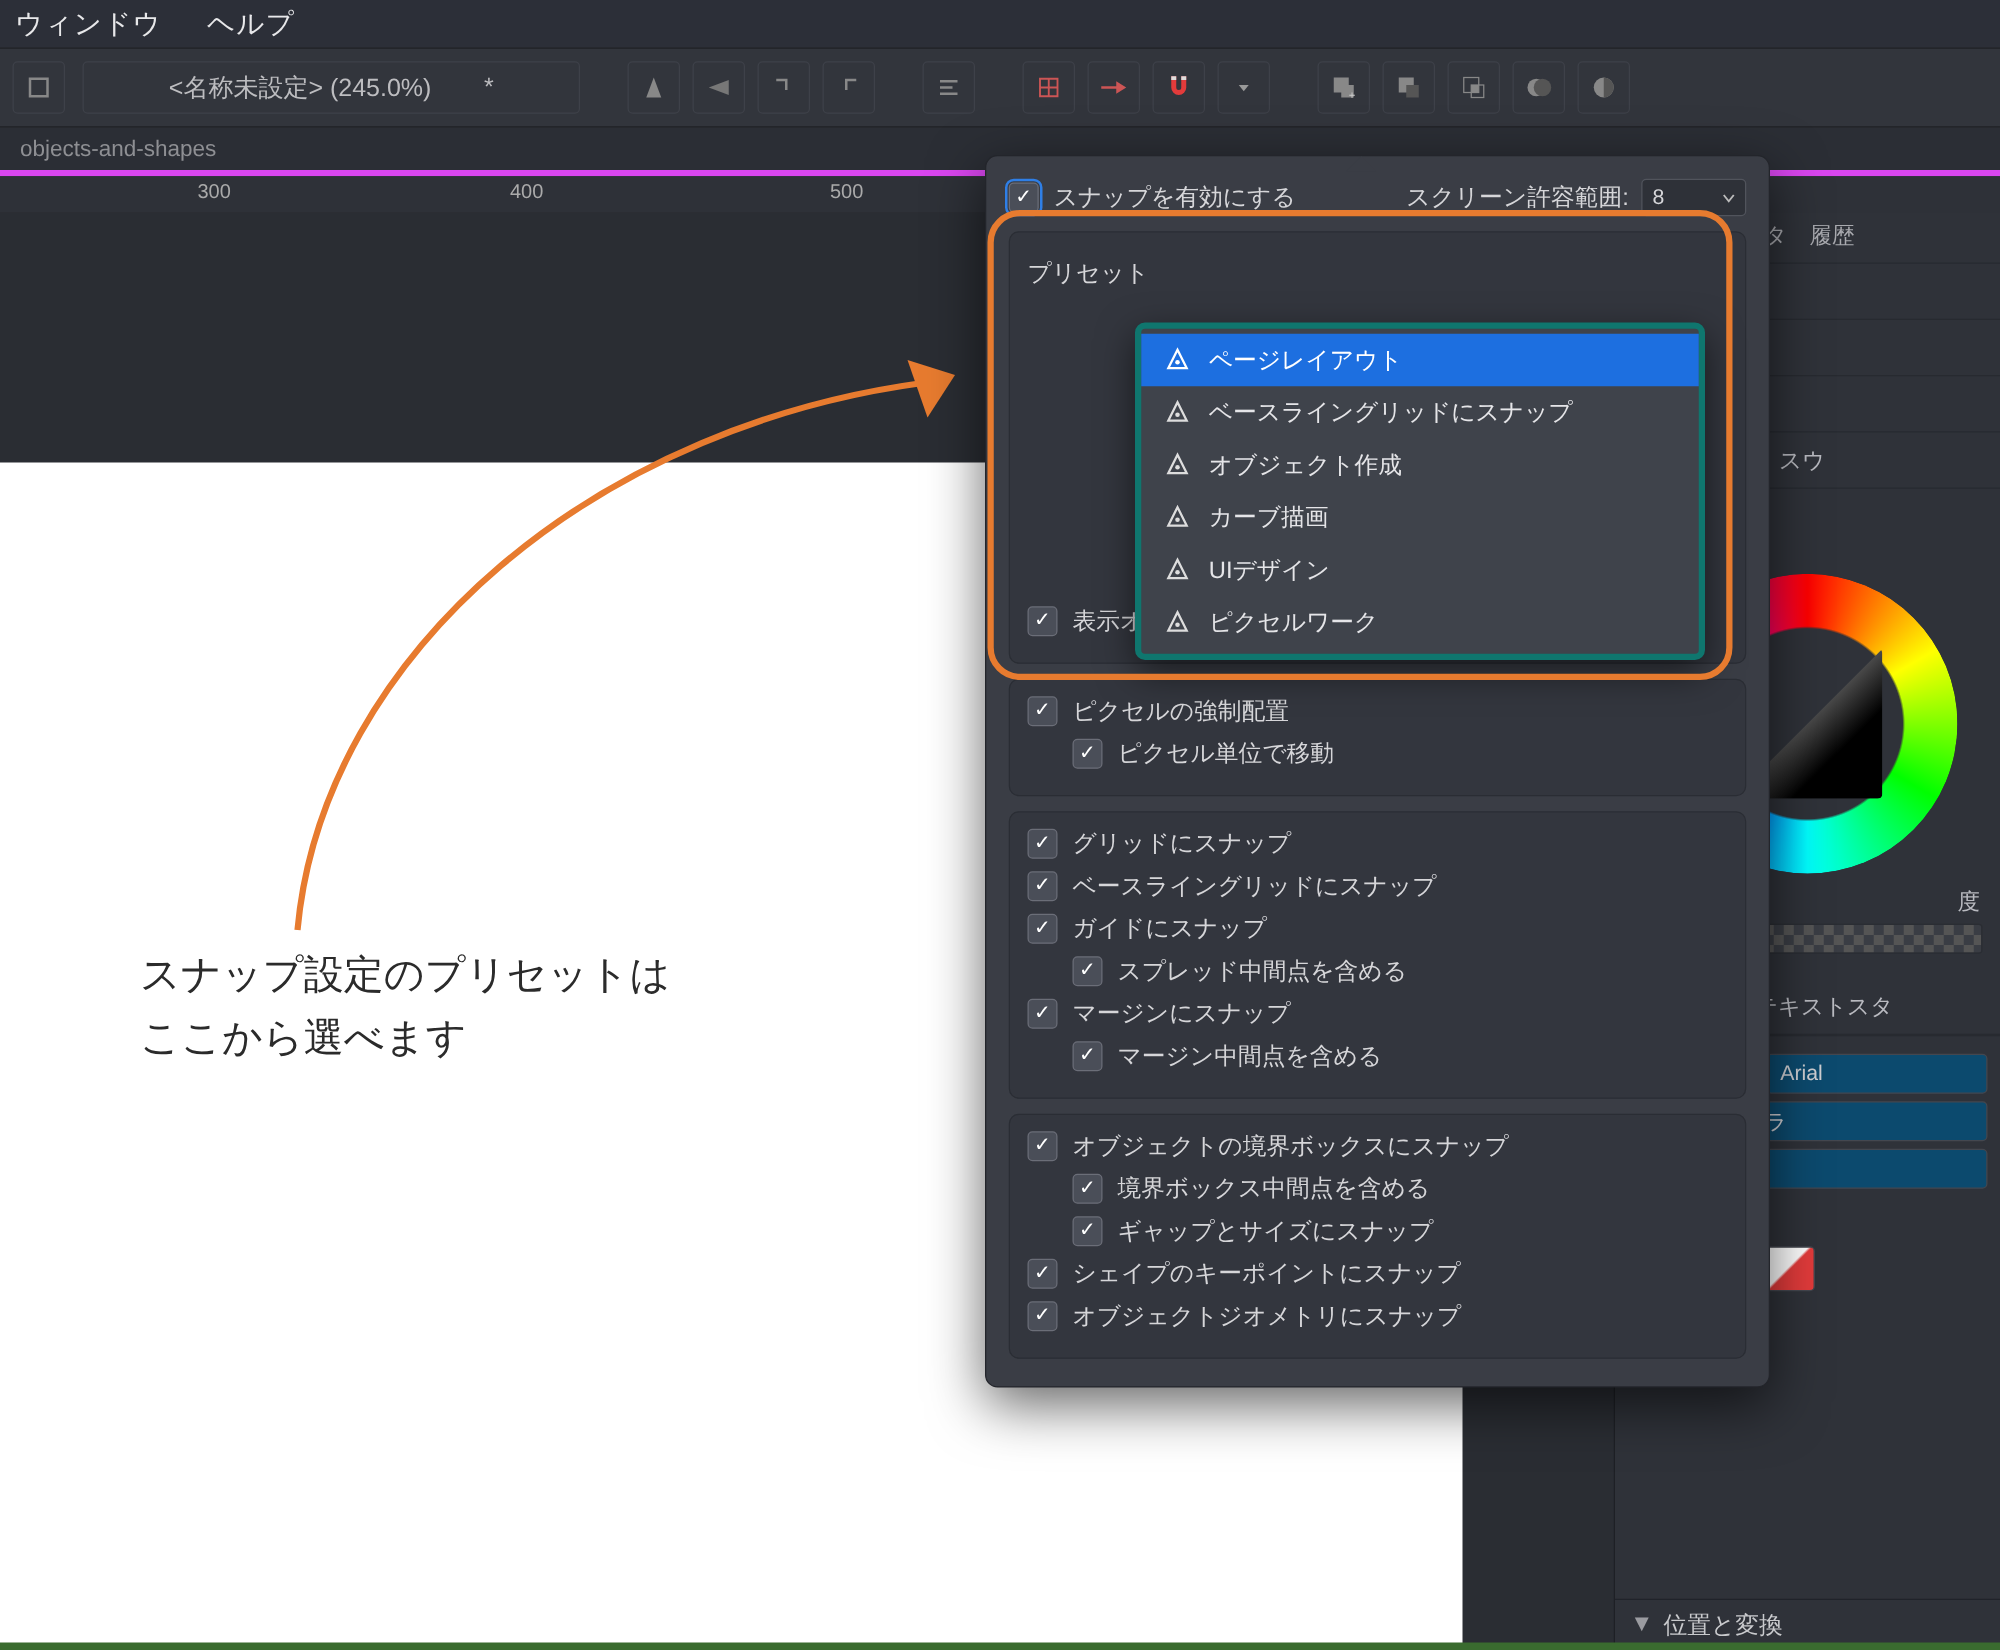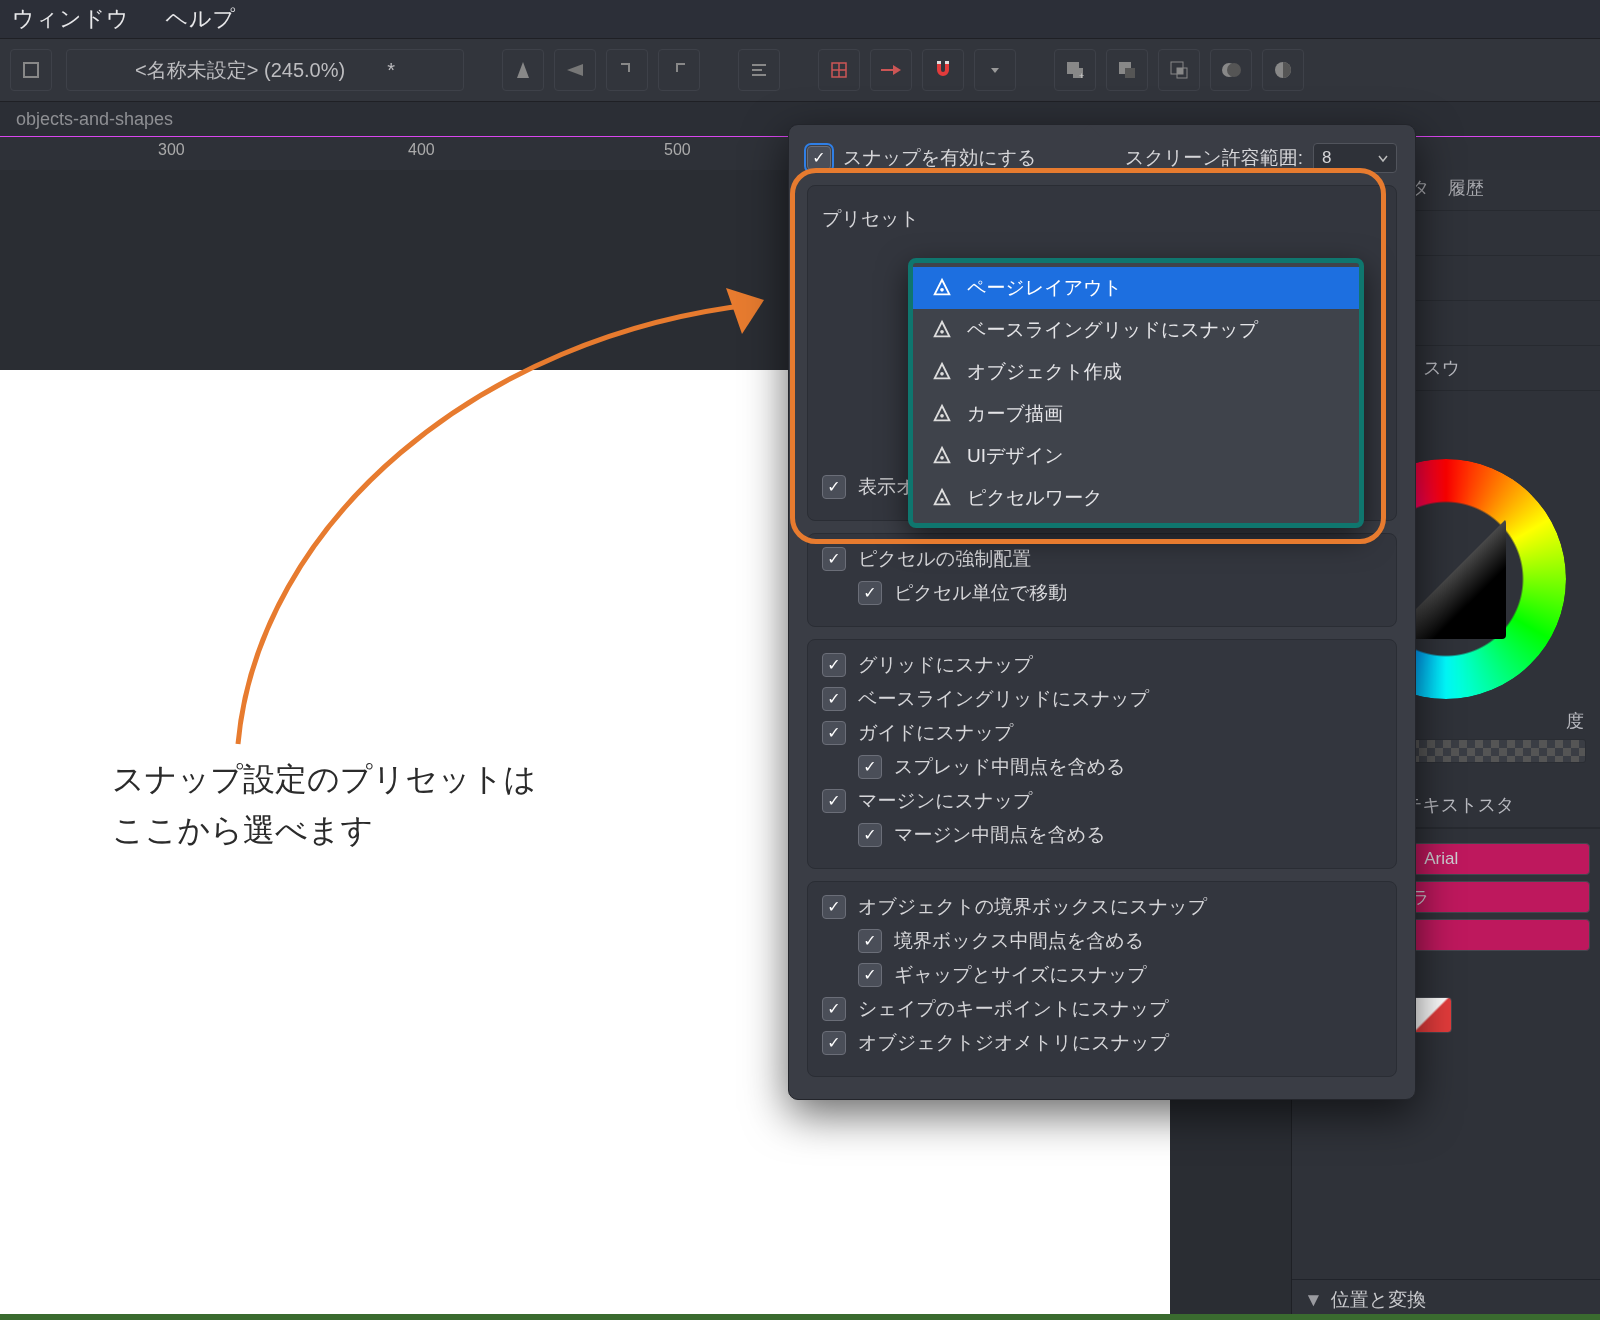--- a/index.html
+++ b/index.html
@@ -3,21 +3,21 @@
 <meta charset="utf-8">
 <style>
 html,body{margin:0;padding:0;width:1600px;height:1320px;background:#2a2d33;font-family:"Hiragino Sans","Helvetica Neue",Arial,sans-serif;color:#d7d7d9;overflow:hidden;font-size:18px}
 .menubar{height:38px;background:#2c2f38;color:#e8e8ea;display:flex;align-items:center;padding:0 12px;gap:36px;font-size:22px;letter-spacing:1px}
 .toolbar{height:62px;background:#32353c;border-top:1px solid #1f2025;border-bottom:1px solid #1f2025;display:flex;align-items:center;padding:0 10px;gap:14px;position:relative}
 .tb-btn{width:40px;height:40px;border:1px solid #3e4149;border-radius:4px;display:flex;align-items:center;justify-content:center;color:#888}
 .tb-title{flex:0 0 auto;min-width:360px;height:40px;border:1px solid #3e4149;border-radius:4px;display:flex;align-items:center;justify-content:center;color:#bdbdc0;font-size:20px;padding:0 18px;gap:42px}
 .sep{width:10px}
 .tb-group{display:flex;gap:10px}
 .magnet svg{color:#e23b3b}
-.doc-tabbar{height:34px;background:#2b2e35;border-bottom:1px solid #d946ef;display:flex;}
+.doc-tabbar{height:34px;background:#2b2e35;border-bottom:5px solid #d946ef;display:flex;}
 .doc-tab{padding:0 16px;height:100%;display:flex;align-items:center;color:#8e8f93;font-size:18px}
 .ruler{height:36px;background:#2e3138;border-bottom:1px solid #1a1b1f;position:relative;overflow:hidden}
 .ruler .ticks{position:absolute;top:0;left:0;right:0;bottom:0}
 .ruler .num{position:absolute;top:4px;font-size:16px;color:#aaa}
 .stage{position:absolute;top:170px;left:0;width:1292px;bottom:0;background:#2a2d33}
 .canvas{position:absolute;top:200px;left:0;width:1170px;height:1000px;background:#fff}
 .canvas-dark{position:absolute;top:0;left:0;width:1292px;height:200px;background:#2a2d33}
 .right-panel{position:absolute;top:170px;right:0;width:308px;bottom:0;background:#2f3239;border-left:1px solid #1e2025}
 .rp-row{display:flex;align-items:center;height:44px;padding:0 12px;font-size:19px;color:#b9bac0;border-bottom:1px solid #272a30}
 .rp-row .lab{width:40px;text-align:right;margin-right:10px;color:#cfcfd3}
@@ -42,42 +42,42 @@
 .chk{width:22px;height:22px;border:1px solid #6b6e78;border-radius:4px;display:inline-flex;align-items:center;justify-content:center;flex:0 0 auto}
 .chk.on{background:#4a4e58}
 .chk.on:after{content:"✓";color:#fff;font-size:16px;line-height:1}
 .po-top .chk.on{outline:2px solid #2f7fe6;outline-offset:1px}
 .po-label{font-size:19px;color:#d6d6d9}
 .po-top-right{margin-left:auto;display:flex;align-items:center;gap:10px}
 .numbox{width:66px;height:28px;background:#2e3138;border:1px solid #51545c;border-radius:4px;display:flex;align-items:center;justify-content:space-between;padding:0 8px;color:#d6d6d9;font-size:17px}
 .card{background:#33363e;border:1px solid #2a2d34;border-radius:8px;padding:12px 14px;margin-top:12px}
 .card .sub{margin-left:36px}
 .card .po-row{margin-bottom:8px}
-.preset-head{display:flex;align-items:center;gap:10px;margin:8px 0 2px 0}
+.preset-head{display:flex;align-items:center;gap:10px;margin:8px 0 12px 0}
 .preset-list{position:absolute;top:72px;left:100px;width:446px;background:#3f434b;border:5px solid #0f766e;border-radius:8px;box-shadow:0 10px 30px rgba(0,0,0,.55);z-index:40;padding:4px 0}
 .preset-item{display:flex;align-items:center;gap:14px;padding:8px 18px;font-size:19px;color:#e5e5e8}
 .preset-item .aicon{width:22px;height:22px}
 .preset-item.sel{background:#1d6fe0;color:#fff}
 .aicon svg{display:block}
 
 
 .orange-box{position:absolute;top:168px;left:790px;width:586px;height:366px;border:5px solid #e77b2f;border-radius:26px;z-index:50;pointer-events:none}
 
 
 .annot{position:absolute;top:754px;left:112px;font-size:32px;color:#2b2b2b;line-height:1.6;z-index:20}
 .arrow{position:absolute;top:264px;left:218px;z-index:20;pointer-events:none}
 
 
 .rp-first-tabs{display:flex;gap:2px;padding:2px 2px 6px 2px;color:#a9aaaf;font-size:18px;border-bottom:1px solid #272a30}
 .rp-first-tabs span{padding:4px 8px}
 
 
 .text-section{padding:8px 10px;border-top:1px solid #272a30;font-size:18px;color:#b9bac0}
 .tx-row{display:flex;align-items:center;gap:10px;margin:6px 0}
-.tx-field{flex:1;height:30px;background:#be185d;border:1px solid #44474f;border-radius:4px;display:flex;align-items:center;padding:0 10px;color:#cfcfd3;font-size:17px;justify-content:space-between}
+.tx-field{flex:1;height:30px;background:#0c4a6e;border:1px solid #44474f;border-radius:4px;display:flex;align-items:center;padding:0 10px;color:#cfcfd3;font-size:17px;justify-content:space-between}
 .tx-chip{height:28px;padding:0 10px;border:1px solid #44474f;border-radius:4px;display:flex;align-items:center;color:#cfcfd3;font-size:17px}
 .deco-row{display:flex;gap:12px;margin-top:8px;align-items:center}
 .deco-btn{width:40px;height:34px;border:1px solid #44474f;border-radius:4px;display:flex;align-items:center;justify-content:center;color:#d7d7d9;font-size:20px}
 .deco-swatch{width:40px;height:34px;border:1px solid #44474f;border-radius:4px;background:linear-gradient(135deg,#fff 48%,#e23b3b 52%)}
 
 .checker{height:22px;background:repeating-conic-gradient(#555 0 25%,#3a3d44 0 50%) 0 0/16px 16px;border:1px solid #2a2d33;border-radius:3px;margin:6px 6px 10px 6px}
 
 .greenbar{position:absolute;left:0;right:0;bottom:0;height:6px;background:#3a6b2f;z-index:100}
 </style>
 </head>

